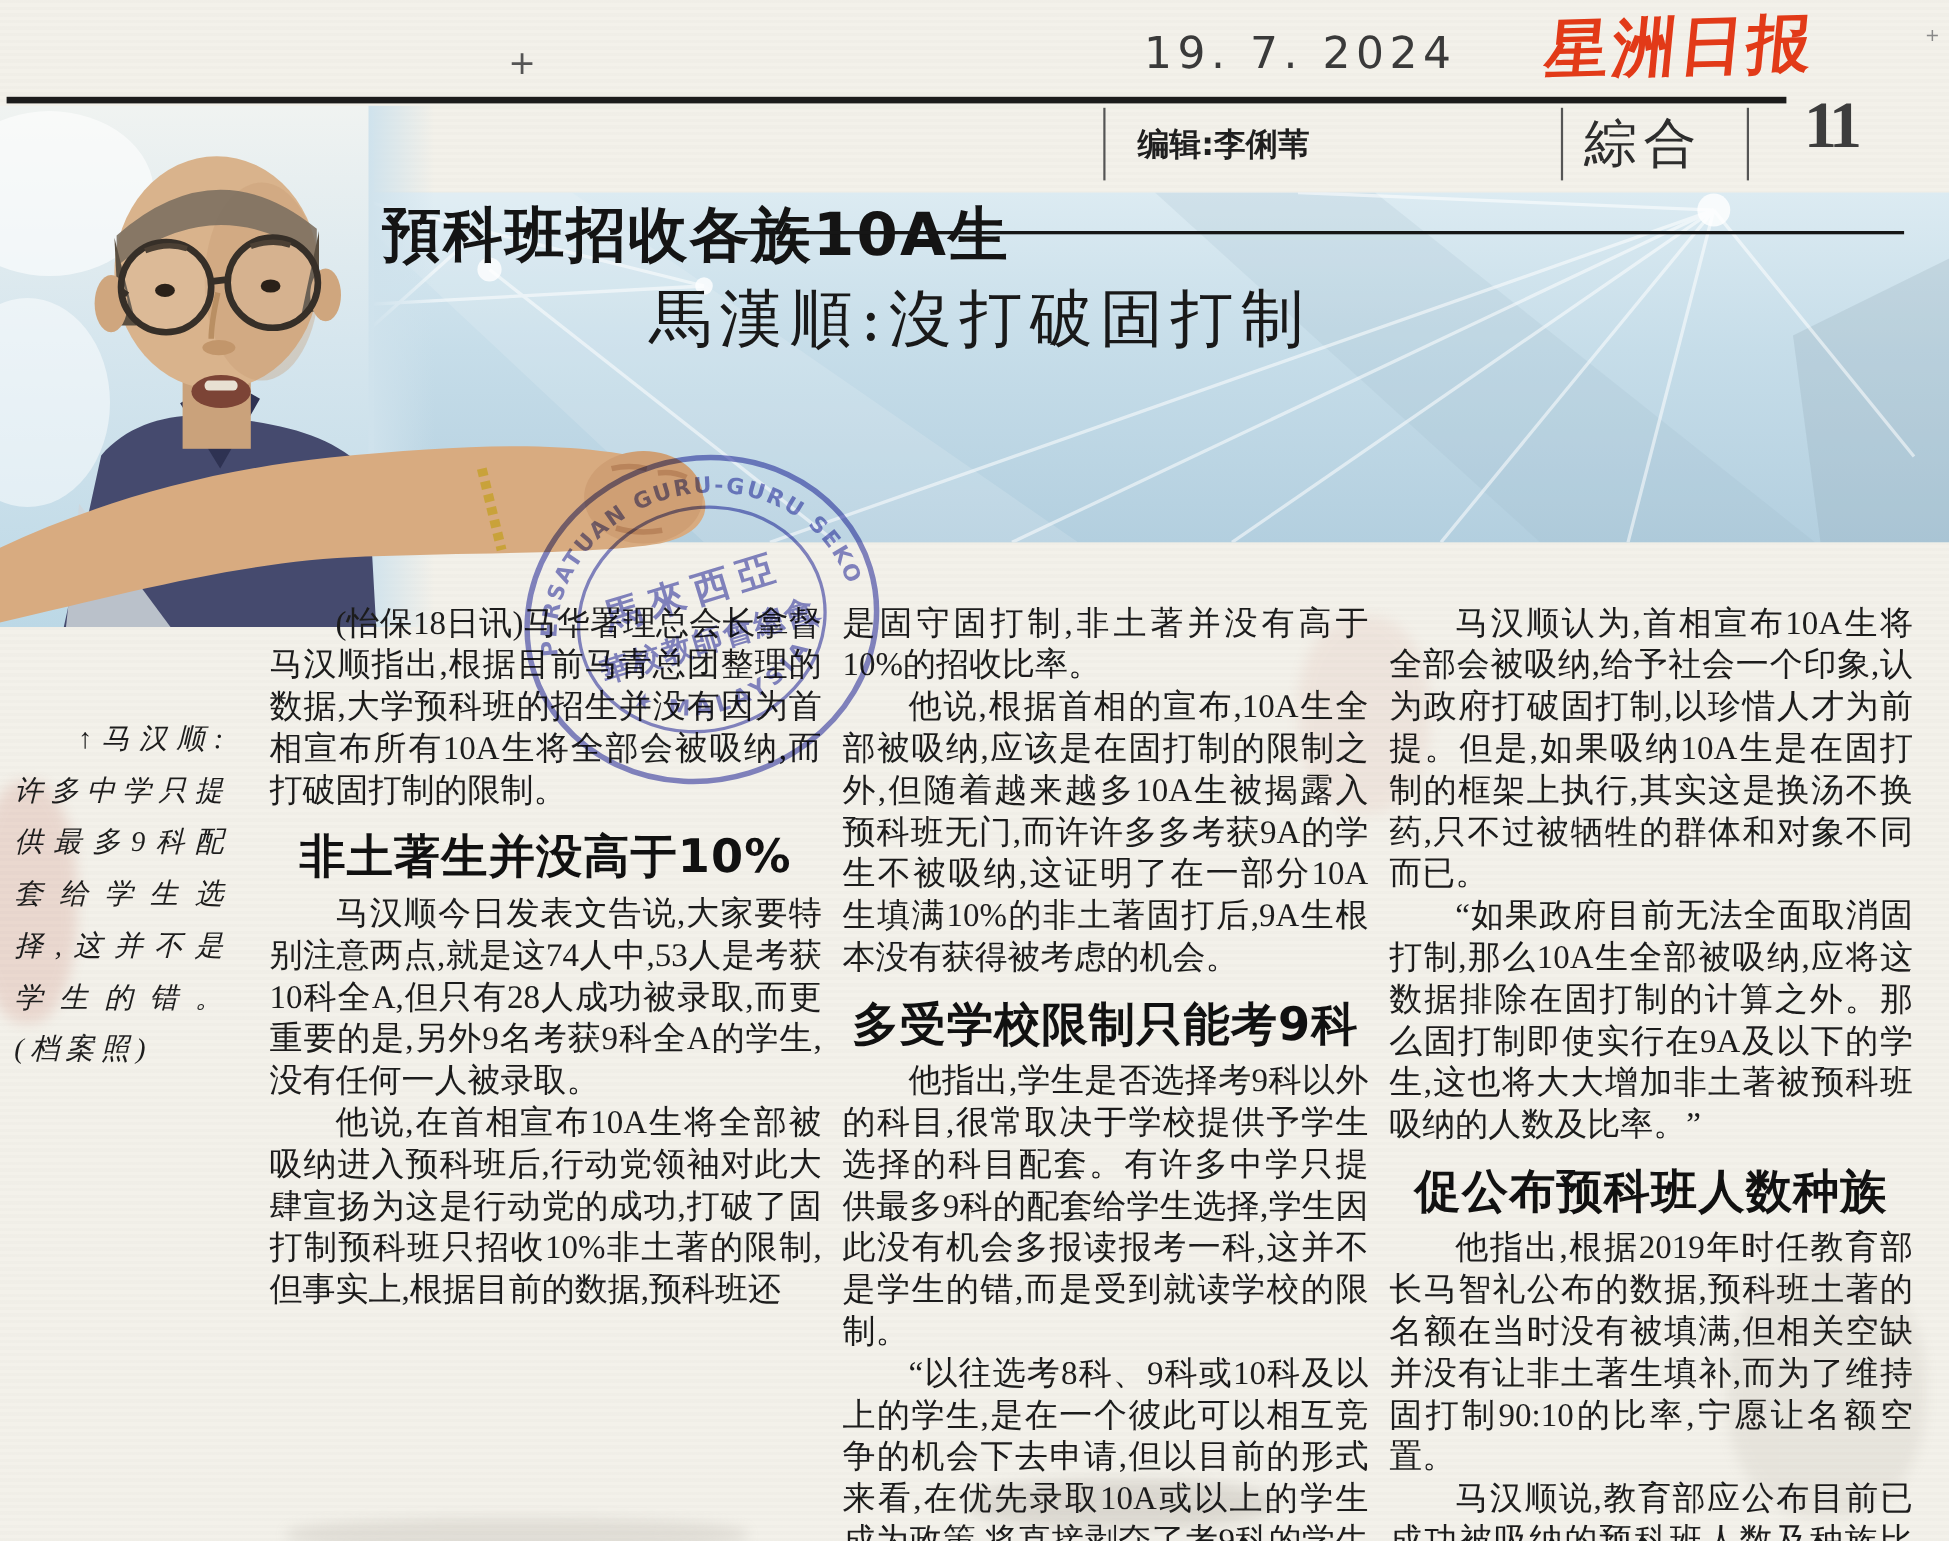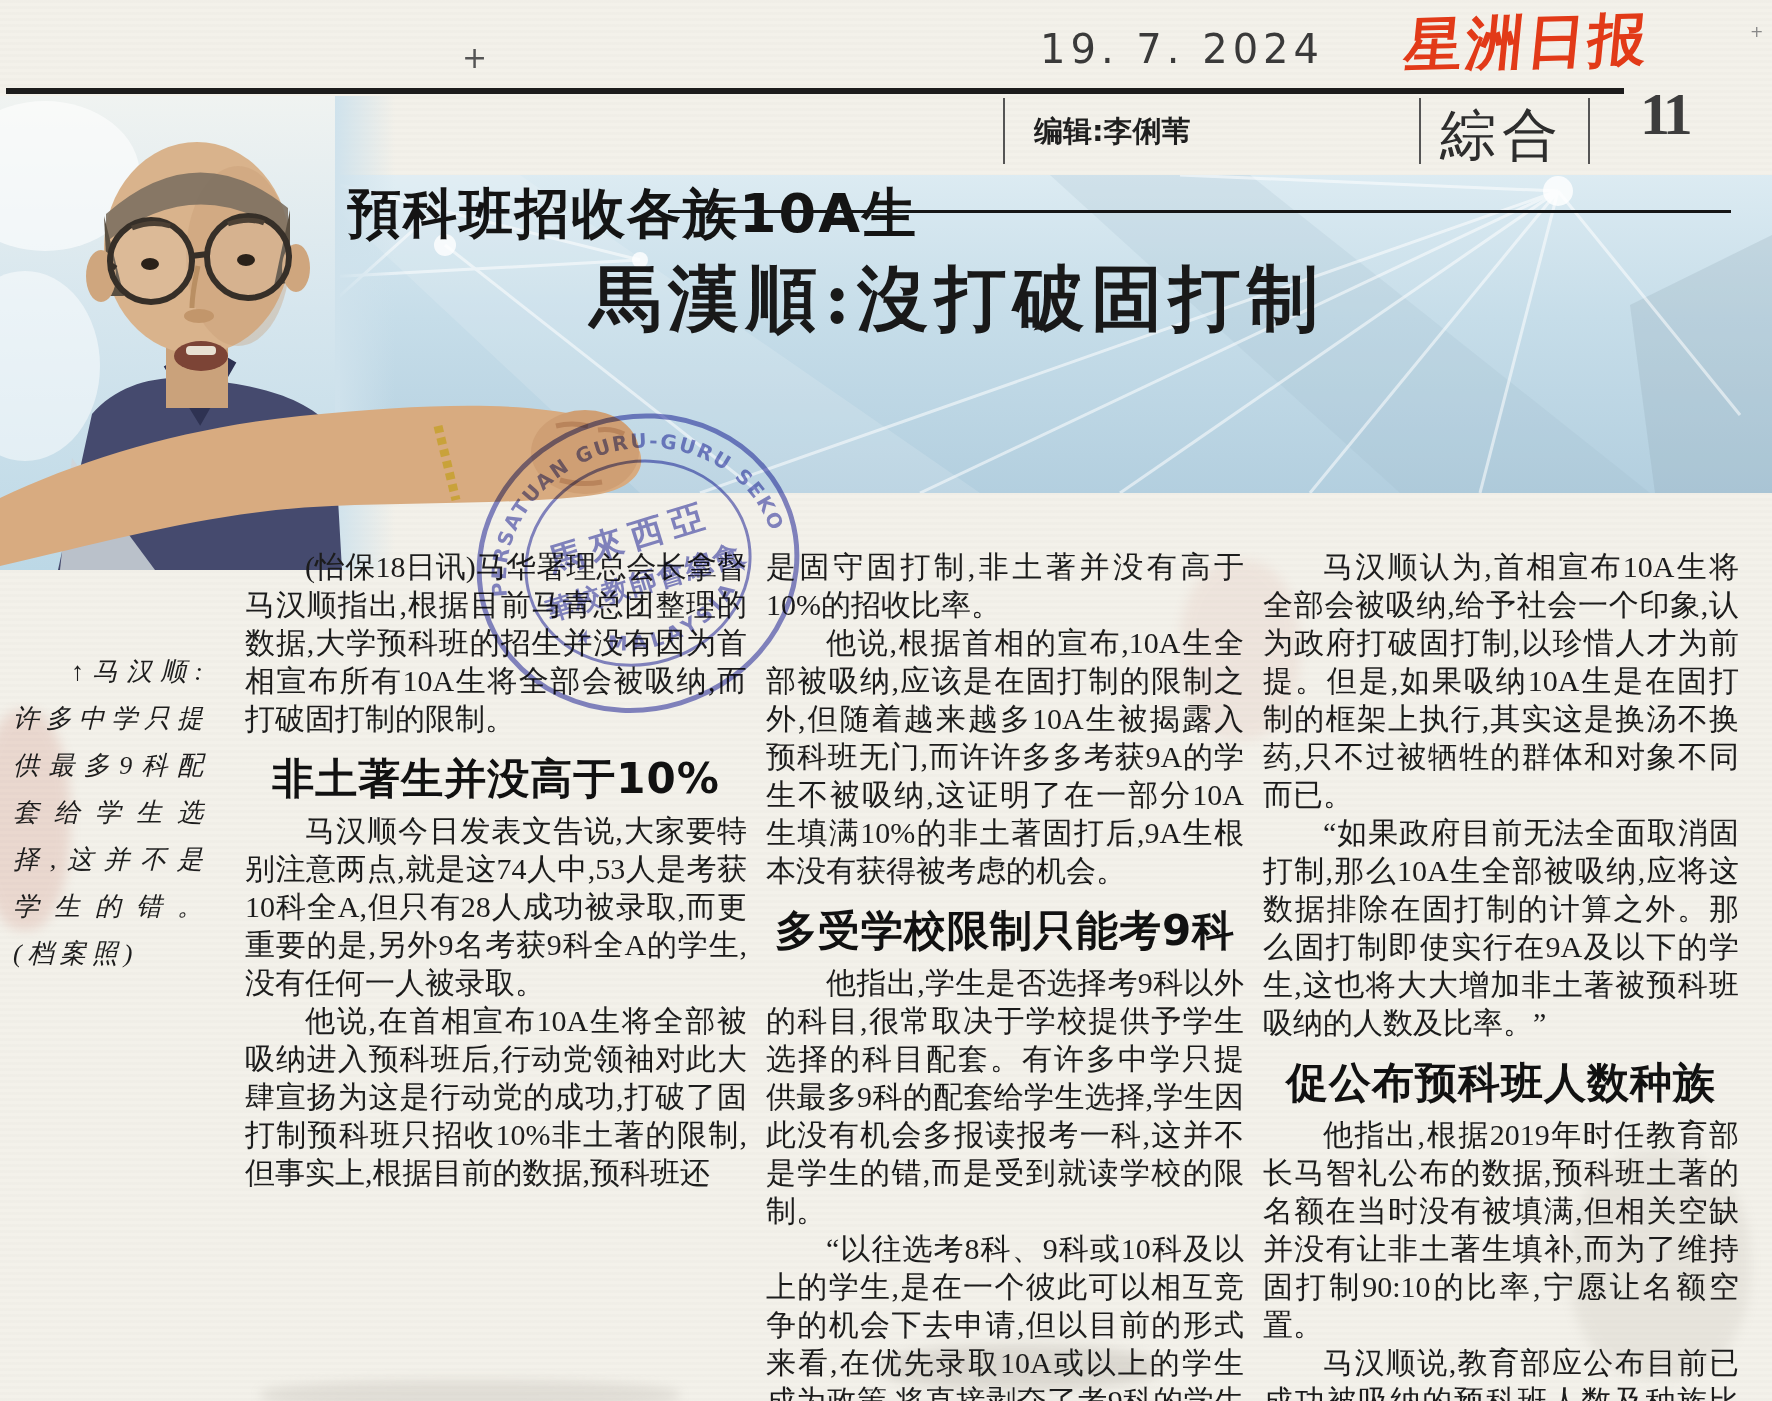--- a/index.html
+++ b/index.html
@@ -20,34 +20,34 @@
   .paper-logo { position:absolute; left:1405px; top:4px; font-size:58px; font-weight:900;
     color:#e23a18; font-family:"DejaVu Serif",serif; letter-spacing:3px;
     transform:skewX(-7deg) rotate(-1.5deg); z-index:3; }
   .header-rule { position:absolute; left:6px; top:88px; width:1618px; height:6px; background:#1c1c1c; z-index:3; }
   .vbar { position:absolute; top:98px; width:2px; height:66px; background:#555; z-index:3; }
   .vbar.b1 { left:1003px; }
   .vbar.b2 { left:1419px; }
   .vbar.b3 { left:1588px; }
   .editor { position:absolute; left:1034px; top:112px; font-size:29px; font-weight:700; color:#1f1f1f;
     font-family:"DejaVu Sans","Liberation Sans",sans-serif; z-index:3; }
-  .section { position:absolute; left:1440px; top:98px; font-size:56px; color:#2d2d2d;
+  .section { position:absolute; left:1440px; top:98px; font-size:48px; color:#2d2d2d;
     font-family:"DejaVu Sans","Liberation Sans",sans-serif; letter-spacing:6px; z-index:3; }
   .page-number { position:absolute; left:1640px; top:80px; font-size:60px; font-weight:700; color:#3d3d3d;
     font-family:Liberation Serif, serif; letter-spacing:-4px; z-index:3; }
   
   .banner { position:absolute; left:0; top:175px; width:1772px; height:318px; z-index:1;
     background:linear-gradient(180deg,#dcebf2 0%,#c6dde9 45%,#b3cfdf 100%); }
   .banner svg { position:absolute; left:0; top:0; }
   .photo { position:absolute; left:0; top:96px; width:660px; height:474px; z-index:2; pointer-events:none; }
   
   .kicker { position:absolute; left:347px; top:178px; font-size:54px; font-weight:800; color:#141414;
     font-family:"DejaVu Sans","Liberation Sans",sans-serif; letter-spacing:2px; z-index:3; }
   .kicker-rule { position:absolute; left:668px; top:210px; width:1063px; height:3px; background:#161616; z-index:3; }
-  .headline-black { position:absolute; left:590px; top:252px; font-size:71px; font-weight:700; color:#191919;
+  .headline-black { position:absolute; left:590px; top:252px; font-size:57px; font-weight:400; color:#191919;
     font-family:"DejaVu Serif","Liberation Serif",serif; letter-spacing:7px; z-index:3; }
   .headline-red { position:absolute; left:342px; top:352px; width:1410px; z-index:3;
     font-family:"DejaVu Sans","Liberation Sans",sans-serif; font-weight:900; color:#cc3328;
     font-size:150px; letter-spacing:4px; white-space:nowrap; line-height:160px;
     text-shadow:0 0 7px rgba(255,255,255,.75), 4px 5px 2px rgba(80,25,18,.28); }
   .headline-red .q { font-size:150px; letter-spacing:0; position:relative; top:-18px; }
   
   .stamp { position:absolute; left:466px; top:408px; z-index:6; opacity:.82;
     mix-blend-mode:multiply; transform:rotate(-17deg); pointer-events:none; }
   

